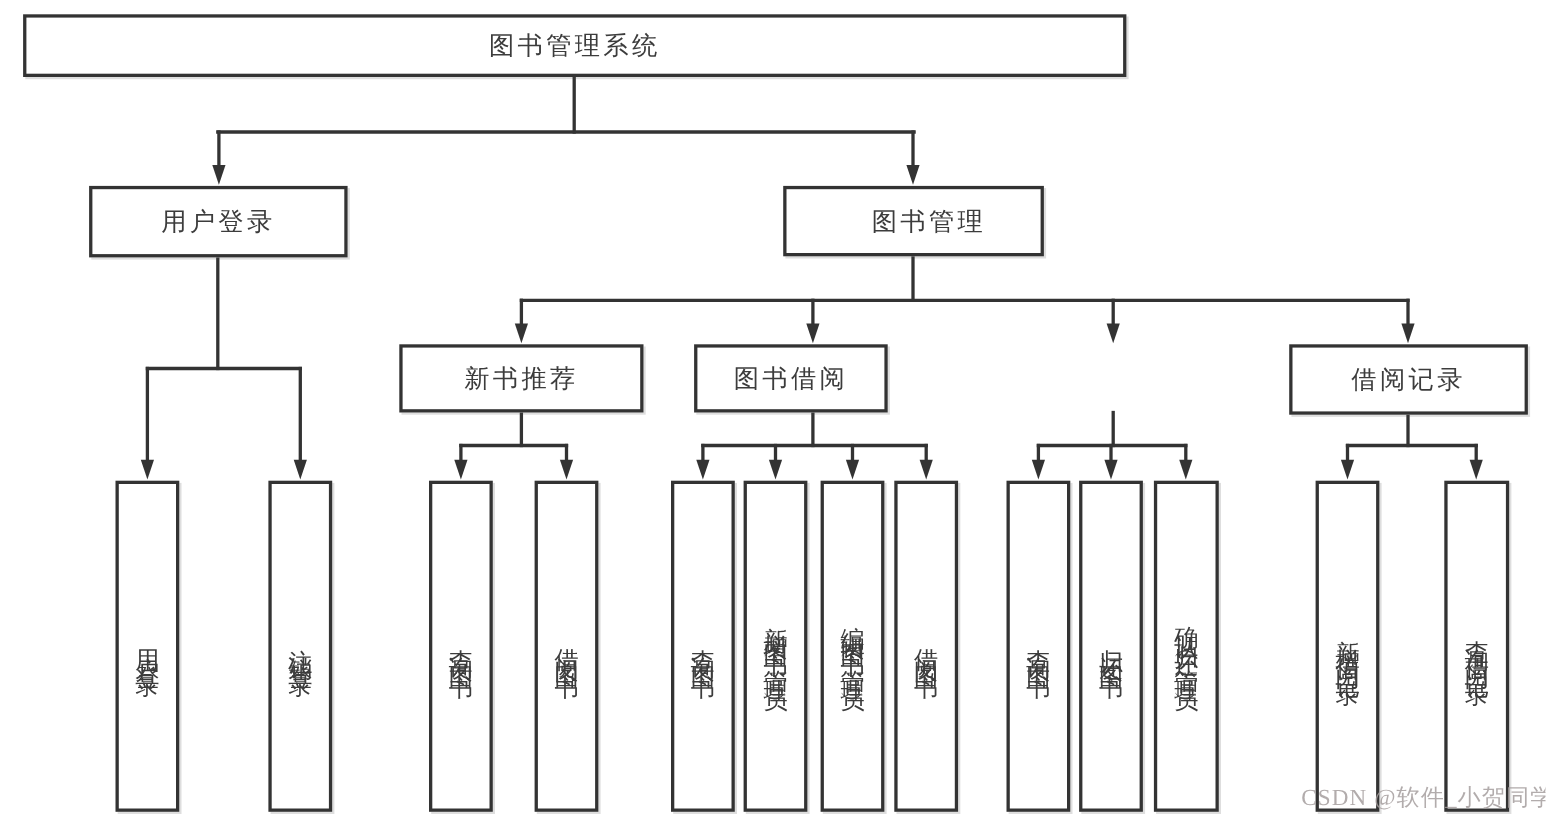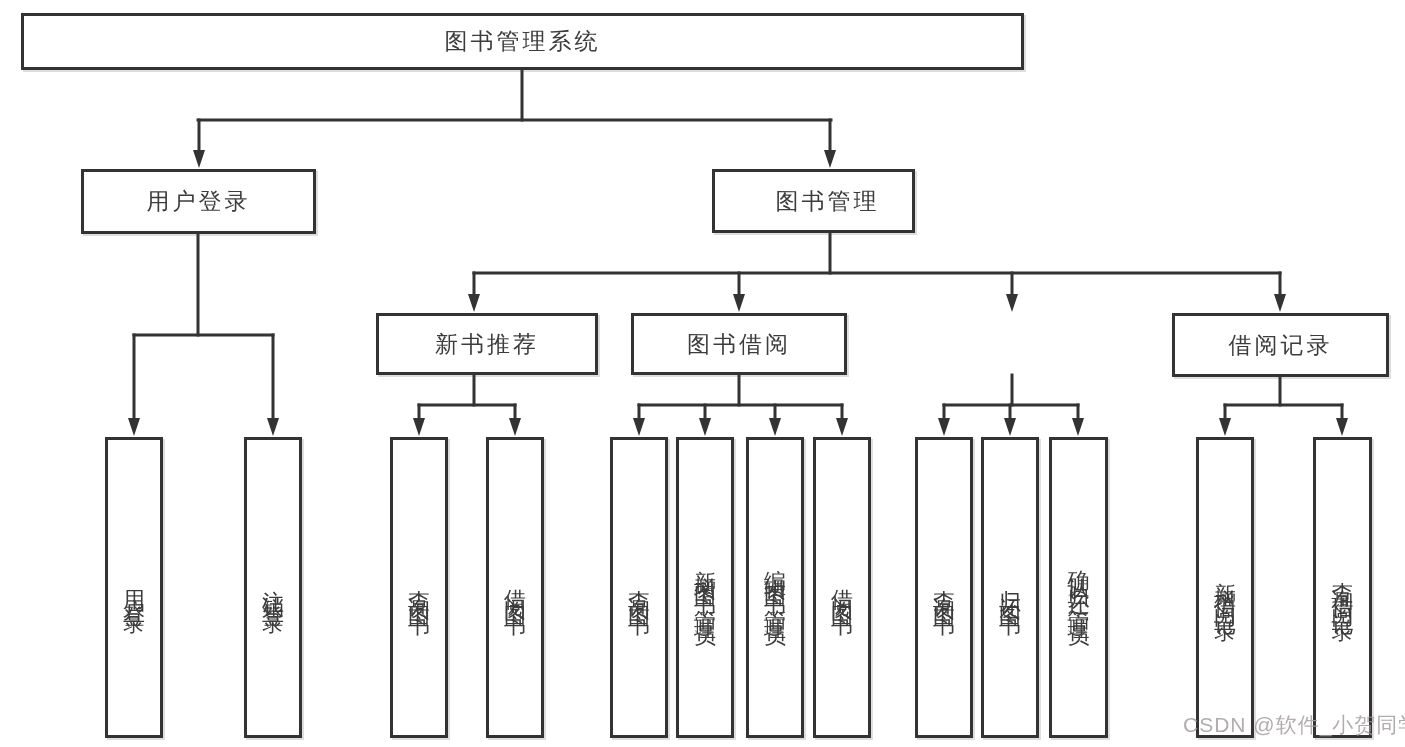--- a/index.html
+++ b/index.html
@@ -6,20 +6,21 @@
   body {
     width: 1405px; height: 747px;
     background: #ffffff;
     font-family: "Liberation Sans", sans-serif;
     overflow: hidden;
   }
   .canvas {
     position: relative;
     width: 1405px; height: 747px;
     background: #ffffff;
+    font-family: Liberation Serif, serif;
   }
   .connectors {
     position: absolute; left: 0; top: 0; z-index: 0;
   }
   .node {
     position: absolute;
     box-sizing: border-box;
     border: 3px solid #333333;
     background: #ffffff;
     display: flex;
@@ -47,23 +48,23 @@
     left: 1183px; top: 711px;
     z-index: 5;
     font-size: 21px;
     letter-spacing: 1px;
     color: rgba(165,158,158,0.85);
     white-space: nowrap;
   }
   
   #nd-root { left: 21px;  top: 13px;  width: 1003px; height: 57px; }
   #nd-l2a  { left: 81px;  top: 169px; width: 235px;  height: 65px; }
-  #nd-l2b  { left: 712px; top: 169px; width: 203px;  height: 64px; padding-left: 28px; }
-  #nd-l3a  { left: 376px; top: 313px; width: 222px;  height: 62px; }
-  #nd-l3b  { left: 631px; top: 313px; width: 216px;  height: 62px; }
+  #nd-l2b  { left: 712px; top: 169px; width: 237px;  height: 64px; padding-left: 28px; }
+  #nd-l3a  { left: 363px; top: 313px; width: 222px;  height: 62px; }
+  #nd-l3b  { left: 631px; top: 313px; width: 176px;  height: 62px; }
   #nd-l3c  { left: 904px; top: 313px; width: 216px;  height: 62px; }
   #nd-l3d  { left: 1172px;top: 313px; width: 217px;  height: 64px; }
   #nd-a1 { left: 105px;  top: 437px; width: 58px; height: 301px; }
   #nd-a2 { left: 244px;  top: 437px; width: 58px; height: 301px; }
   #nd-b1 { left: 390px;  top: 437px; width: 58px; height: 301px; }
   #nd-b2 { left: 486px;  top: 437px; width: 58px; height: 301px; }
   #nd-c1 { left: 610px;  top: 437px; width: 58px; height: 301px; }
   #nd-c2 { left: 676px;  top: 437px; width: 58px; height: 301px; }
   #nd-c3 { left: 746px;  top: 437px; width: 58px; height: 301px; }
   #nd-c4 { left: 813px;  top: 437px; width: 58px; height: 301px; }

